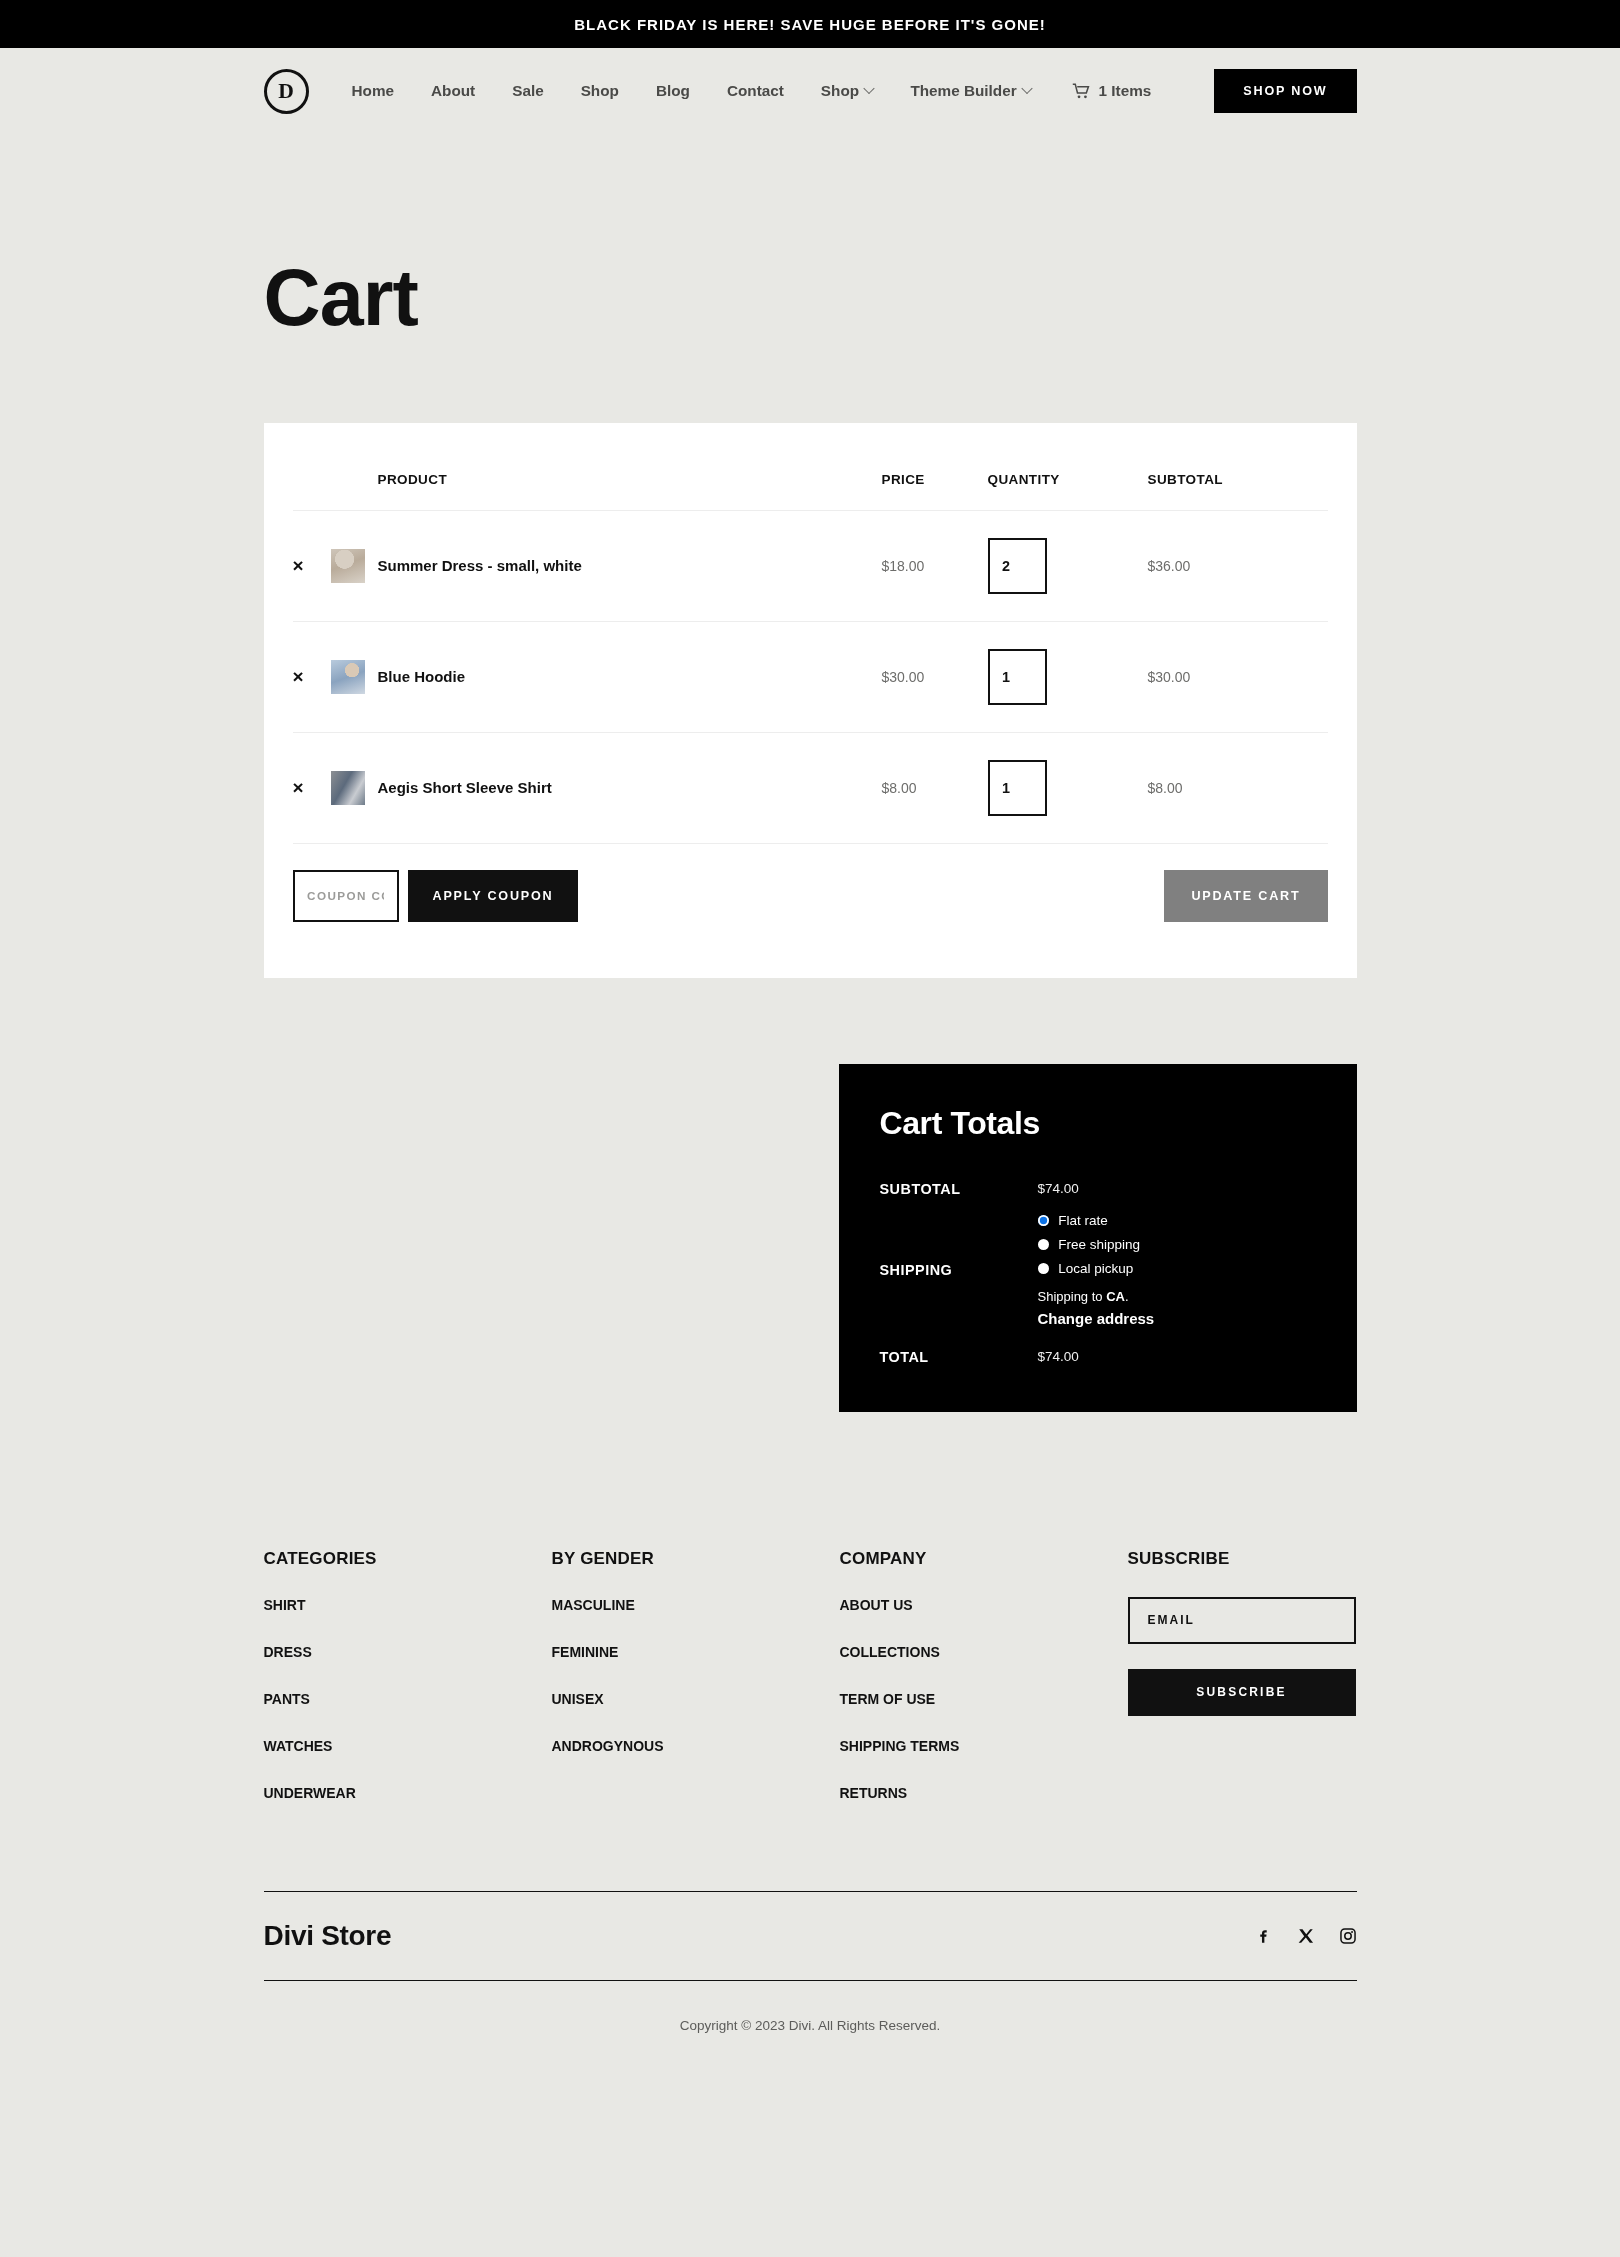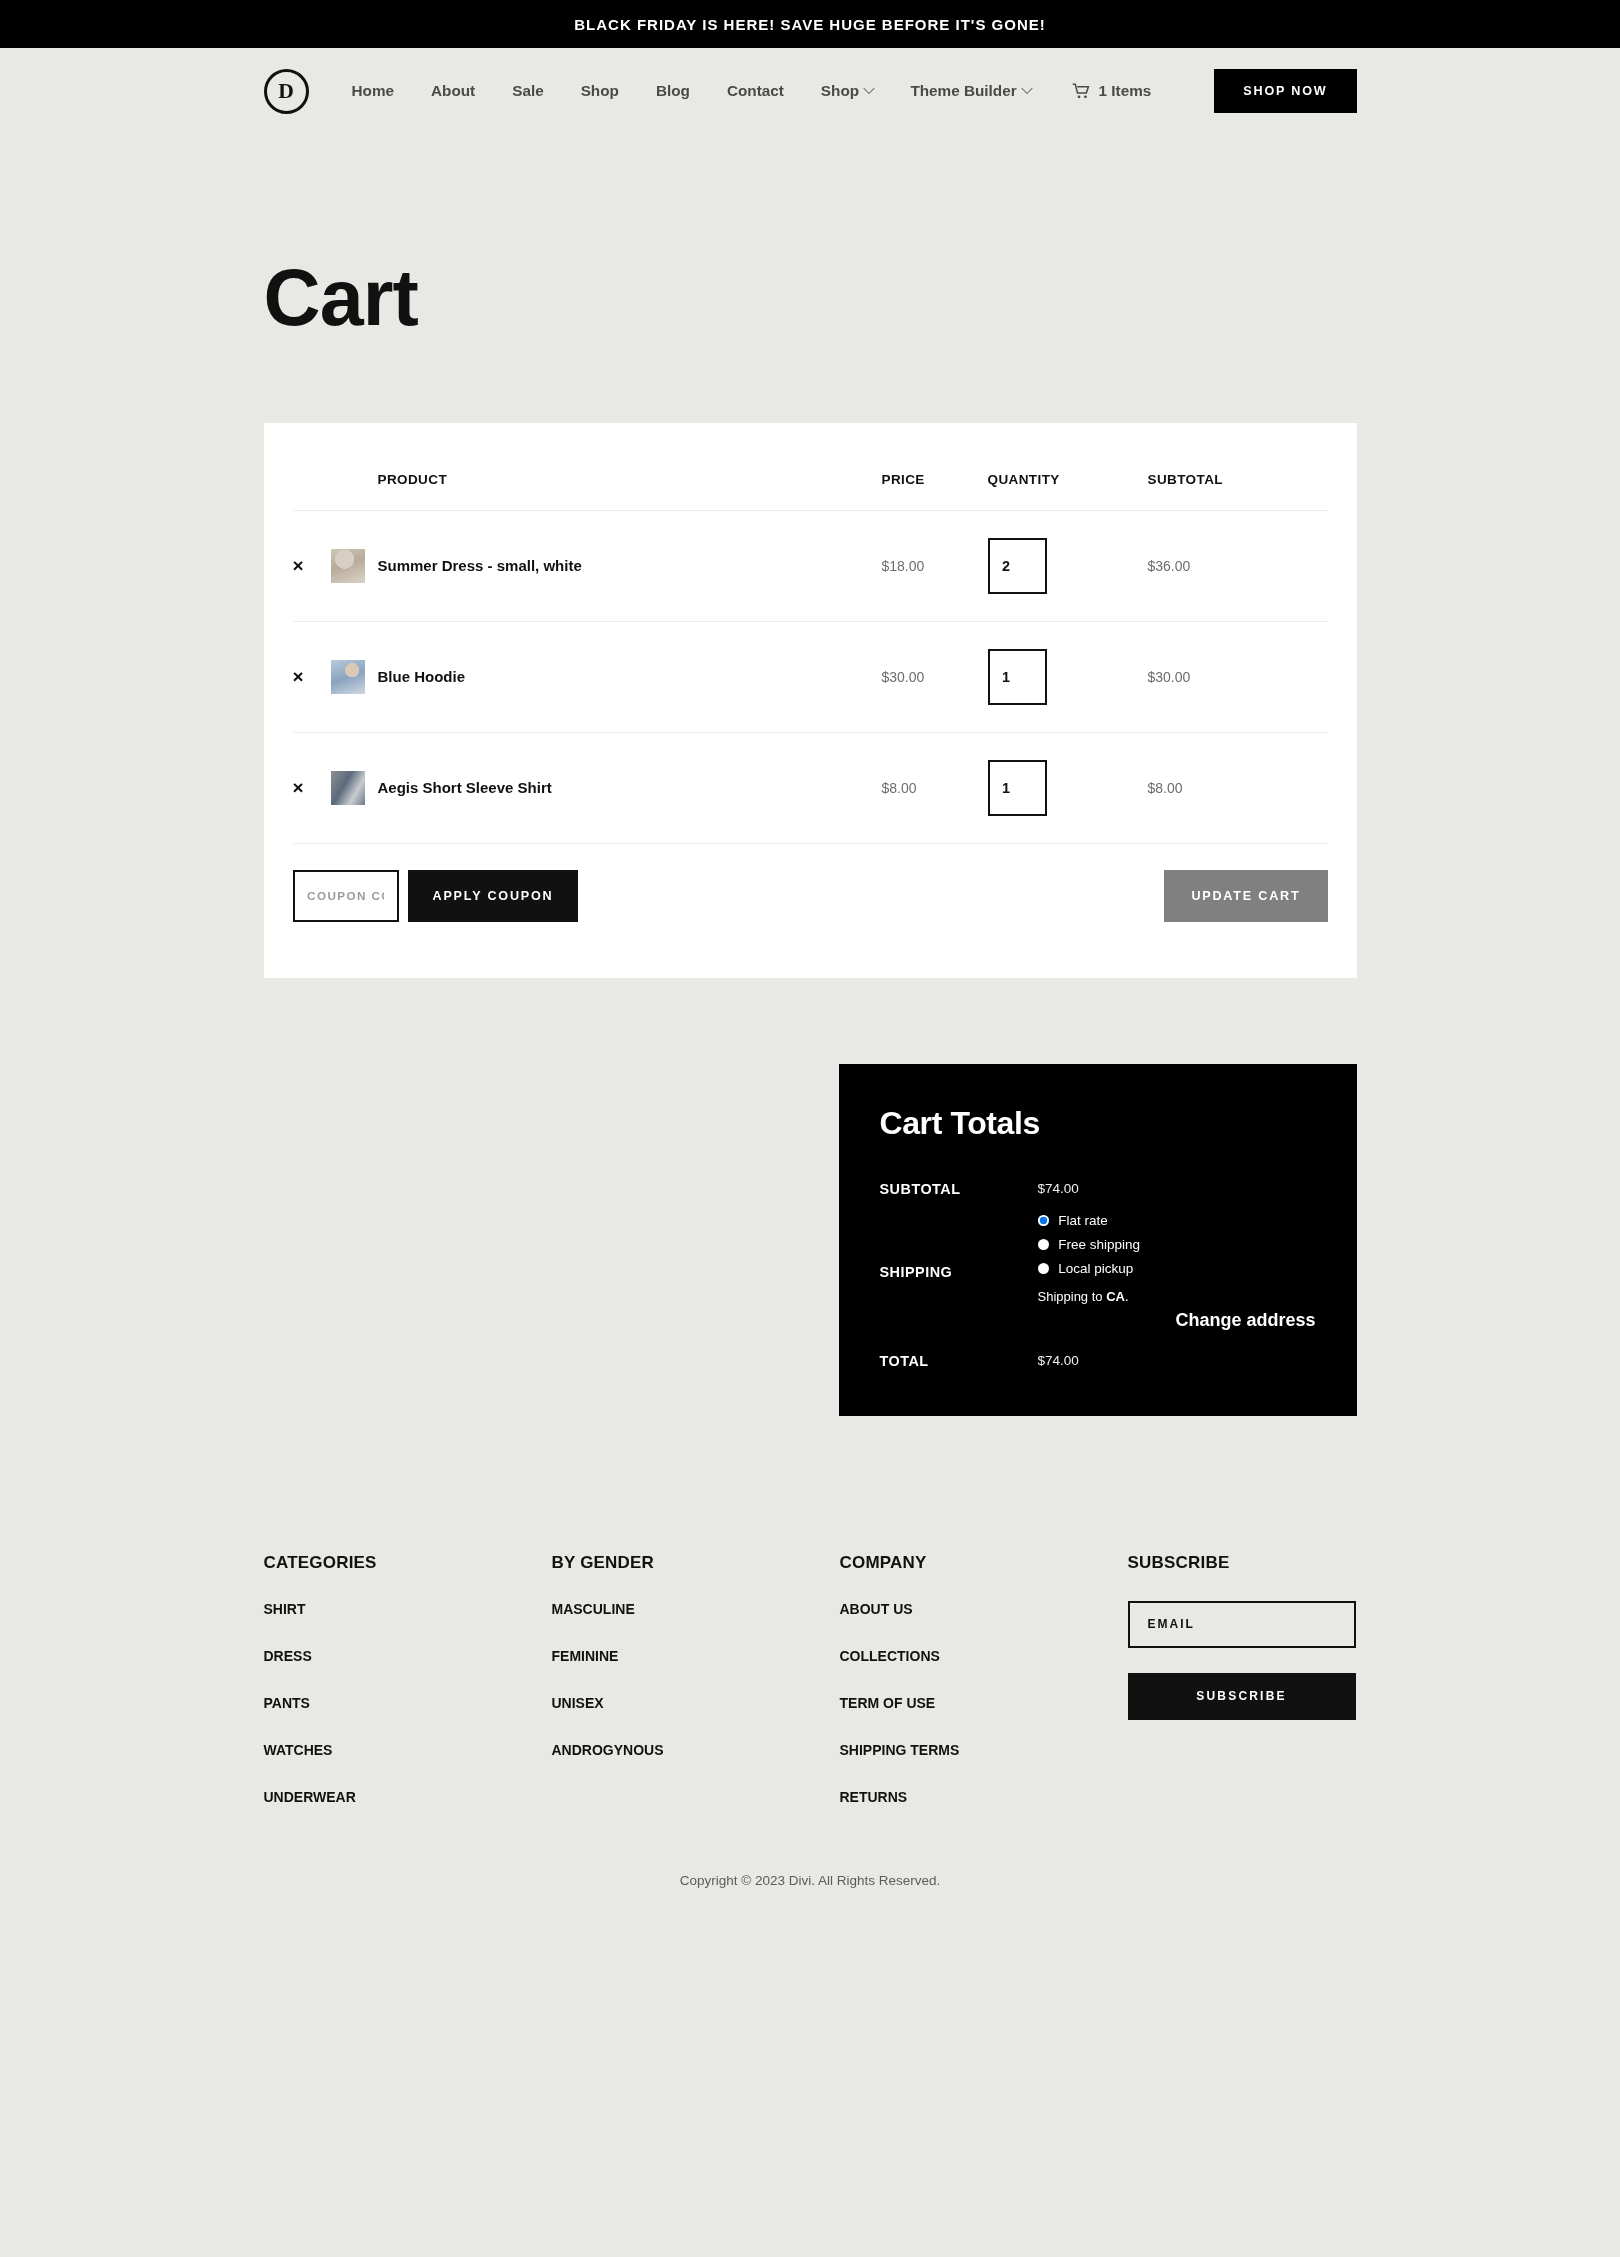--- a/index.html
+++ b/index.html
@@ -233,21 +233,21 @@
   .ship-opts { flex: 1; }
   .ship-opt { display: flex; align-items: center; gap: 9px; margin-bottom: 9px; font-size: 13.5px; }
   .radio {
     width: 11.7px; height: 11.7px; border-radius: 50%;
     background: #fff; flex: none; display: block;
     position: relative;
   }
   .radio.on { background: #0b72e7; box-shadow: 0 0 0 1.8px #fff inset; }
   .ship-to { font-size: 13px; margin-top: 13.5px; }
   .ship-to b { font-weight: 700; }
-  .change-addr { font-size: 18px; font-weight: 700; margin-top: 5.4px; cursor: pointer; text-align: right; }
+  .change-addr { font-size: 15px; font-weight: 700; margin-top: 5.4px; cursor: pointer; }
   .trow.total { margin-top: 22px; margin-bottom: 0; }
   .btn-checkout {
     display: block;
     width: 100%;
     margin-top: 43px;
     background: #fff; color: #111;
     border: none;
     height: 54px;
     font-size: 13.5px; font-weight: 700; letter-spacing: 2.3px;
     text-transform: uppercase;
@@ -520,18 +520,34 @@
       </div>
 
       <div class="fcol sub">
         <div class="fhead">Subscribe</div>
         <input class="email-input" type="text" placeholder="Email" style="">
         <button class="btn-subscribe">Subscribe</button>
       </div>
 
     </div>
 
+    <div class="foot-bar">
+      <div class="brand">Divi Store</div>
+      <div class="socials">
+        <svg class="soc" viewBox="0 0 24 24">
+          <path fill="#111" d="M15.6 4.2h-2.3c-2.4 0-4 1.6-4 4.1V10H7v3h2.3v8h3.2v-8h2.5l.4-3h-2.9V8.6c0-.8.2-1.3 1.3-1.3h1.8z"></path>
+        </svg>
+        <svg class="soc" viewBox="0 0 24 24">
+          <path fill="#111" d="M3 3h4.3l5 6.7L17.6 3H21l-7 8.3L21.4 21h-4.3l-5.3-7.1L5.6 21H2.2l7.4-8.8z"></path>
+        </svg>
+        <svg class="soc" viewBox="0 0 24 24">
+          <rect x="2.6" y="2.6" width="18.8" height="18.8" rx="5" fill="none" stroke="#111" stroke-width="2"></rect>
+          <circle cx="12" cy="12" r="4.3" fill="none" stroke="#111" stroke-width="2"></circle>
+          <circle cx="17.4" cy="6.6" r="1.3" fill="#111"></circle>
+        </svg>
+      </div>
+    </div>
 
     <div class="copyright">Copyright © 2023 Divi. All Rights Reserved.</div>
   </footer>
 
 </main>
 
 
 </body></html>

